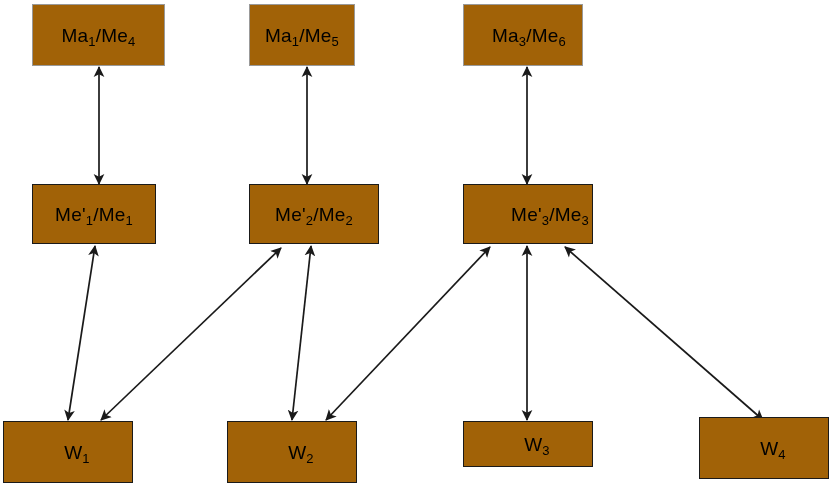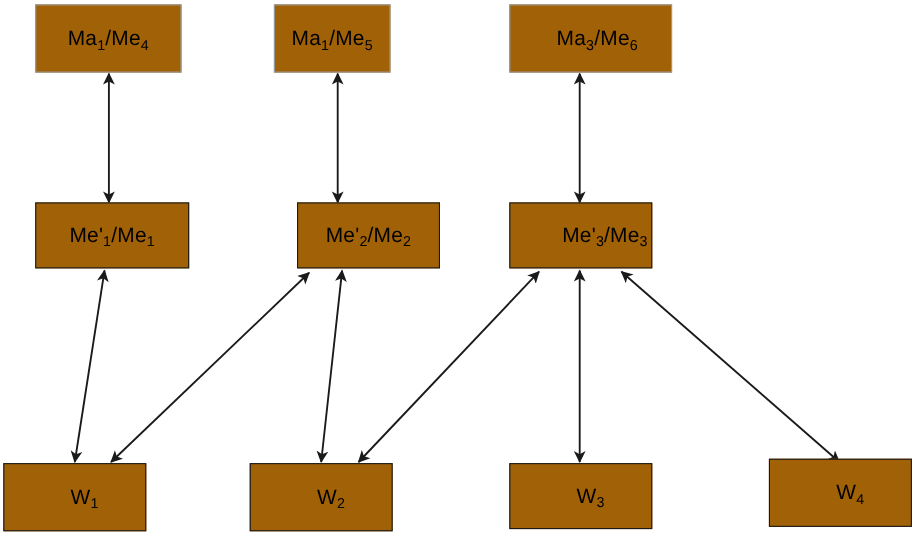--- a/index.html
+++ b/index.html
@@ -88,39 +88,39 @@
       </g>
   </svg>
 
   <div id="nodes-group">
       <div class="node level-top" style="left: 32px; top: 4px; width: 133px; height: 62px;">
         <span class="node-label">Ma<sub>1</sub>/Me<sub>4</sub></span>
       </div>
       <div class="node level-top" style="left: 249px; top: 4px; width: 106px; height: 62px;">
         <span class="node-label">Ma<sub>1</sub>/Me<sub>5</sub></span>
       </div>
-      <div class="node level-top" style="left: 463px; top: 4px; width: 148px; height: 62px; padding-left: 12px;">
+      <div class="node level-top" style="left: 463px; top: 4px; width: 120px; height: 62px; padding-left: 12px;">
         <span class="node-label">Ma<sub>3</sub>/Me<sub>6</sub></span>
       </div>
-      <div class="node level-mid" style="left: 32px; top: 184px; width: 140px; height: 60px;">
+      <div class="node level-mid" style="left: 32px; top: 184px; width: 124px; height: 60px;">
         <span class="node-label">Me'<sub>1</sub>/Me<sub>1</sub></span>
       </div>
-      <div class="node level-mid" style="left: 249px; top: 184px; width: 130px; height: 60px; margin-left: 21px;">
+      <div class="node level-mid" style="left: 249px; top: 184px; width: 130px; height: 60px;">
         <span class="node-label">Me'<sub>2</sub>/Me<sub>2</sub></span>
       </div>
       <div class="node level-mid" style="left: 463px; top: 184px; width: 130px; height: 60px; padding-left: 44px;">
         <span class="node-label">Me'<sub>3</sub>/Me<sub>3</sub></span>
       </div>
       <div class="node level-bottom" style="left: 3px; top: 421px; width: 130px; height: 62px;">
         <span class="node-label">W<sub>1</sub></span>
       </div>
       <div class="node level-bottom" style="left: 227px; top: 421px; width: 130px; height: 62px;">
         <span class="node-label">W<sub>2</sub></span>
       </div>
-      <div class="node level-bottom" style="left: 463px; top: 421px; width: 130px; height: 60px; text-align: center;">
+      <div class="node level-bottom" style="left: 463px; top: 421px; width: 130px; height: 46px; text-align: center;">
         <span class="node-label">W<sub>3</sub></span>
       </div>
       <div class="node level-bottom" style="left: 699px; top: 417px; width: 130px; height: 62px;">
         <span class="node-label">W<sub>4</sub></span>
       </div>
     </div>
 
 </div>
 
 </body></html>

